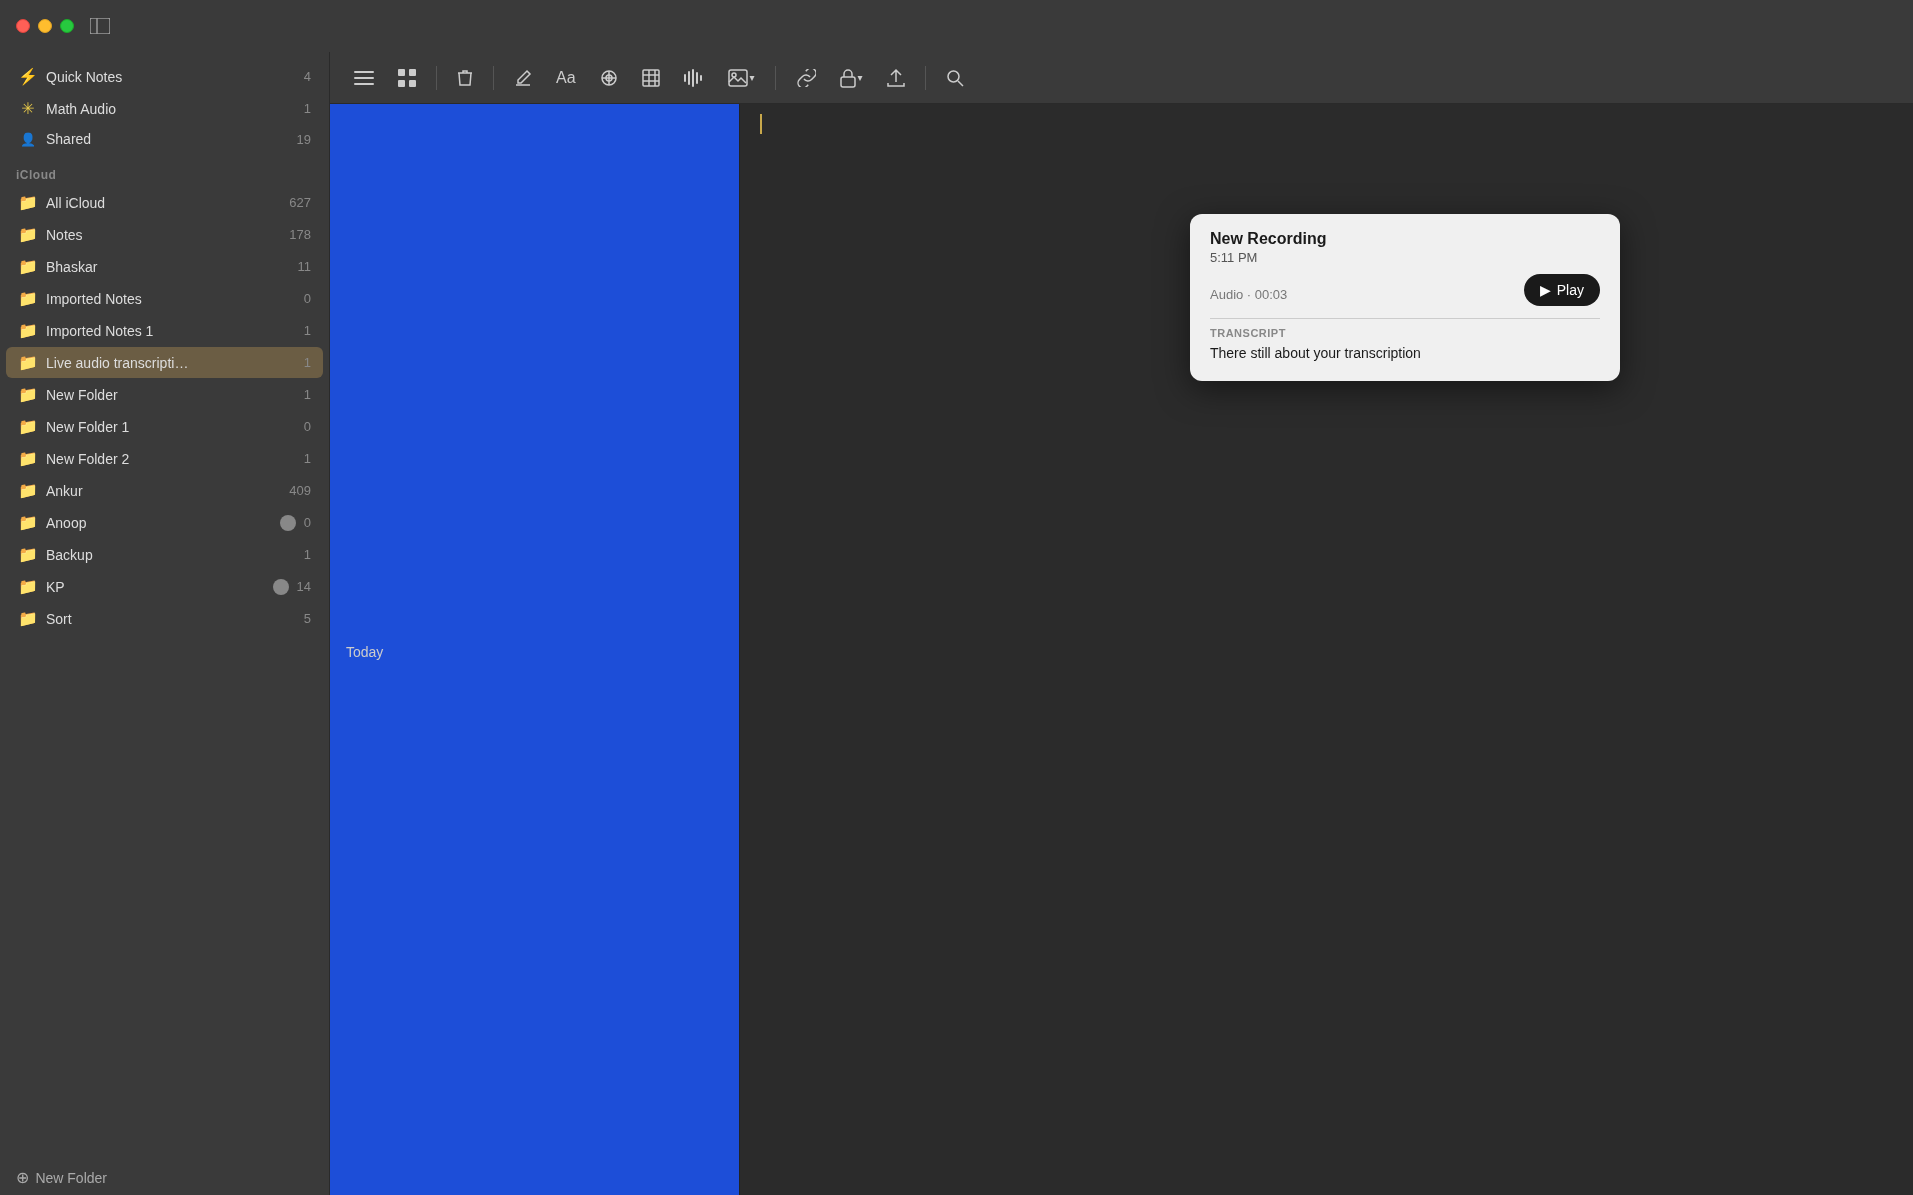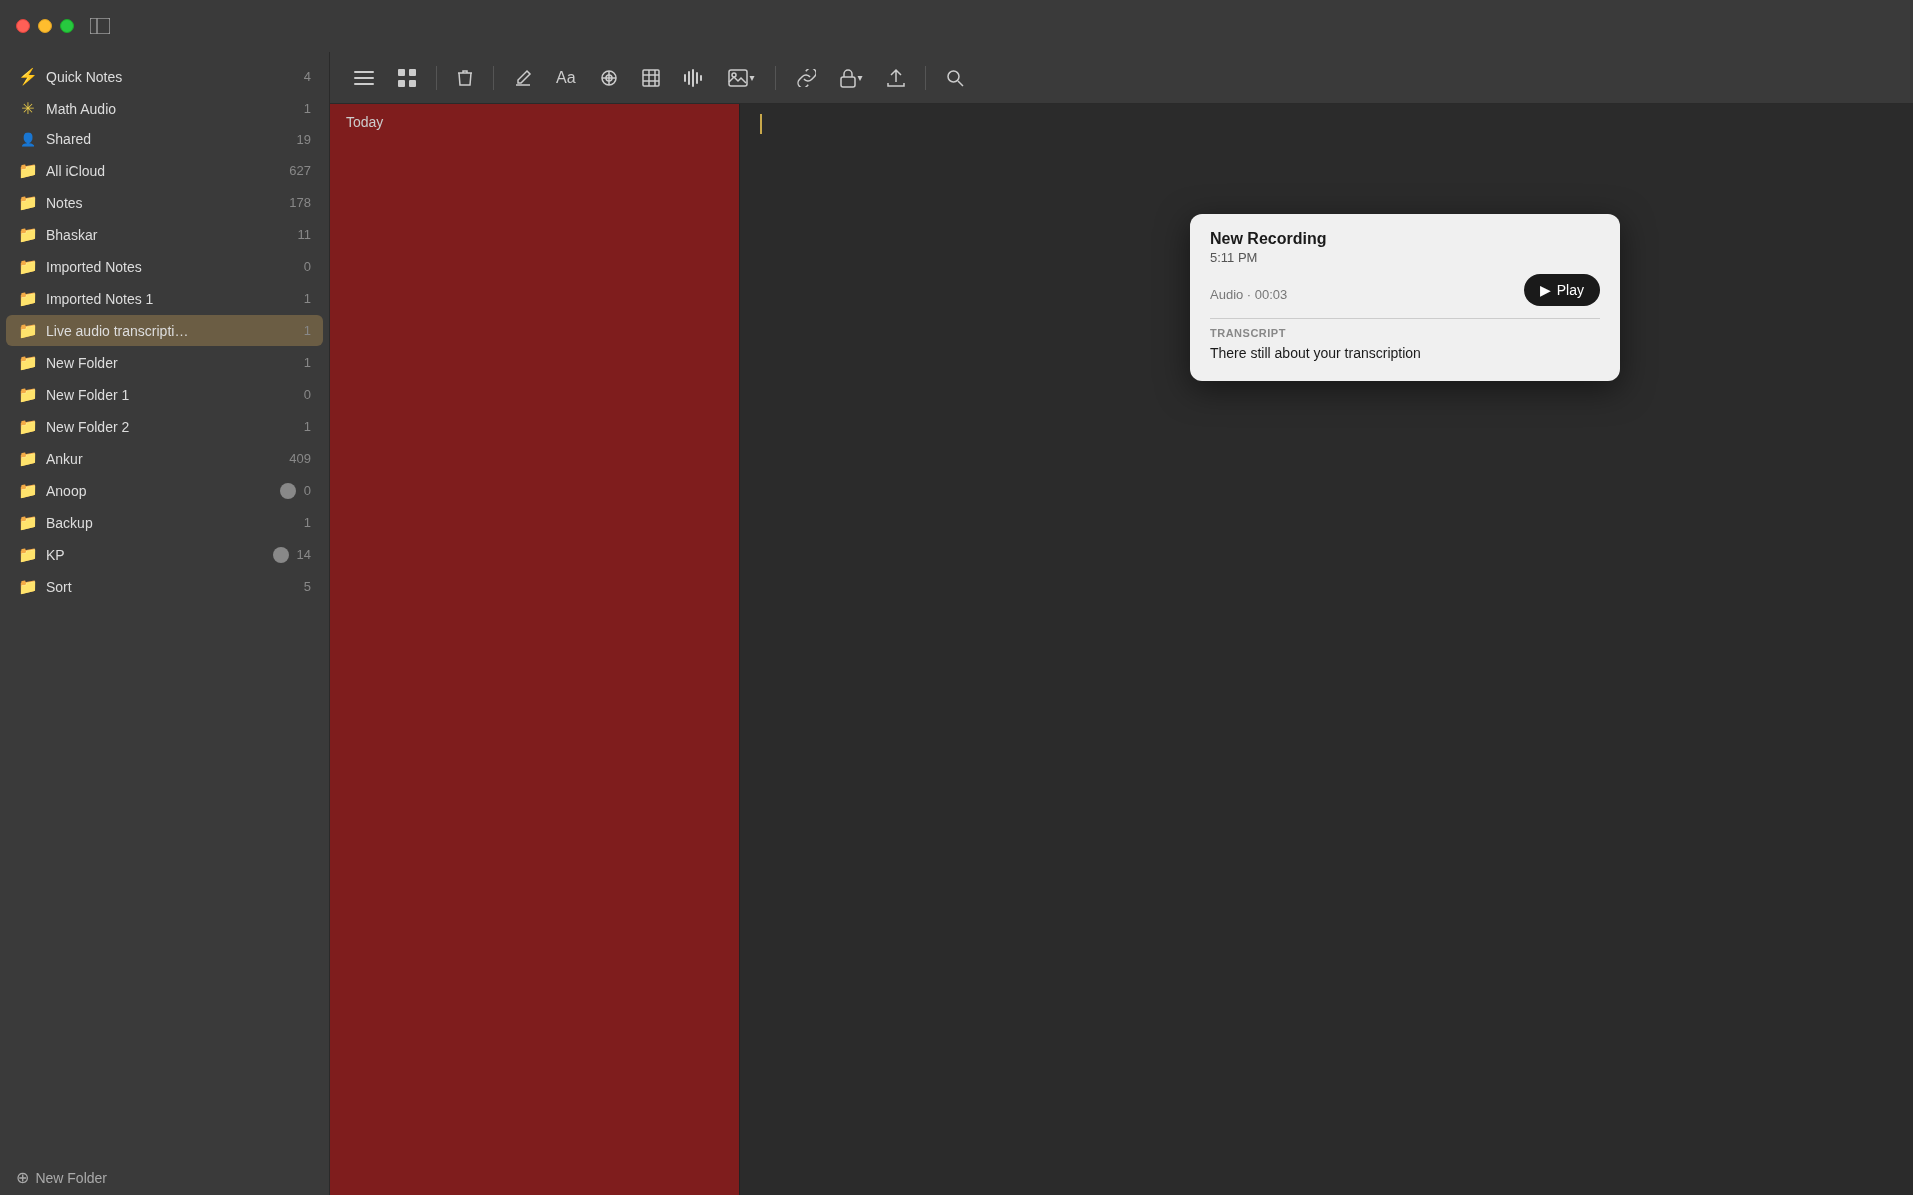--- a/index.html
+++ b/index.html
@@ -168,24 +168,24 @@
     
     .two-pane {
       display: flex;
       flex: 1;
       overflow: hidden;
     }
 
     
     .note-list-pane {
       width: 410px;
-      background: #7f1d1d;
+      background: #1d4ed8;
       border-right: 1px solid #222;
       display: flex;
-      flex-direction: column;
+      flex-direction: row;
       flex-shrink: 0;
     }
     .note-list-header {
       padding: 10px 16px 6px;
       display: flex;
       align-items: center;
       justify-content: space-between;
     }
     .note-list-header-date {
       font-size: 14px;
@@ -333,20 +333,21 @@
         <span class="item-label">Math Audio</span>
         <span class="item-count">1</span>
       </div>
       <div class="sidebar-item">
         <div class="item-icon" style="color: #888; font-size:13px;">👤</div>
         <span class="item-label">Shared</span>
         <span class="item-count">19</span>
       </div>
     </div>
 
+    <div class="icloud-header">iCloud</div>
     <div>
 
       <div class="sidebar-item">
         <div class="item-icon" style="color:#6a9fd8;">📁</div>
         <span class="item-label">All iCloud</span>
         <span class="item-count">627</span>
       </div>
       <div class="sidebar-item">
         <div class="item-icon" style="color:#6a9fd8;">📁</div>
         <span class="item-label">Notes</span>

